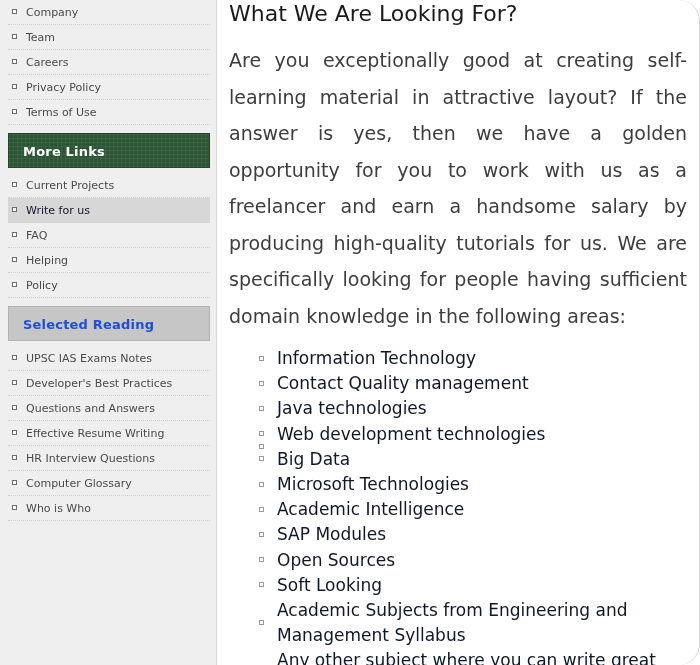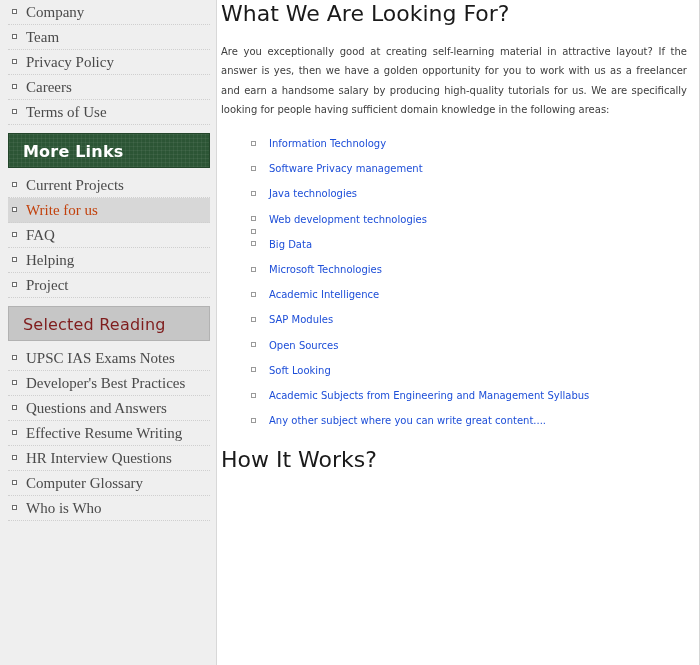--- a/index.html
+++ b/index.html
@@ -37,109 +37,109 @@
   .side-inner {
     padding: 0 6px 0 8px;
   }
 
   .side-link {
     display: block;
     position: relative;
     height: 25px;
     line-height: 25px;
     padding-left: 18px;
-    font-size: 15px;
+    font-size: 11px;
     color: #4a4a4a;
     text-decoration: none;
     border-bottom: 1px dotted #cfcfcf;
     white-space: nowrap;
     overflow: hidden;
-    font-family: Liberation Serif, serif;
   }
   .side-link .sq {
     position: absolute;
     left: 4px;
     top: 50%;
     margin-top: -3px;
     width: 5px;
     height: 5px;
     border: 1px solid #6d6d6d;
     background: #ffffff;
     display: block;
   }
   .side-link.active {
     background: #d7d7d7;
-    color: #c2410c;
+    color: #0f172a;
   }
 
   .side-head {
     margin: 8px 0 5px 0;
     height: 35px;
     line-height: 35px;
     padding-left: 14px;
-    font-size: 16px;
+    font-size: 13px;
     letter-spacing: 0.2px;
   }
   .side-head.green {
     color: #ffffff;
     background-color: #2c5535;
     background-image:
       repeating-linear-gradient(0deg, rgba(255,255,255,0.055) 0px, rgba(255,255,255,0.055) 1px, rgba(0,0,0,0) 1px, rgba(0,0,0,0) 4px),
       repeating-linear-gradient(90deg, rgba(255,255,255,0.055) 0px, rgba(255,255,255,0.055) 1px, rgba(0,0,0,0) 1px, rgba(0,0,0,0) 4px);
     border: 1px solid #23452a;
     font-weight: bold;
   }
   .side-head.grey {
-    color: #7f1d1d;
+    color: #1d4ed8;
     background: #c6c6c6;
     border: 1px solid #b2b2b2;
-    font-weight: normal;
+    font-weight: bold;
   }
 
   
   #content {
     flex: 1 1 auto;
     background: #ffffff;
     border-right: 1px solid #d6d6d6;
-    padding: 0 10px 0 4px;
+    padding: 0 10px 0 12px;
     overflow: hidden;
+    border-radius: 21px;
   }
   .content-inner { padding: 0 0 0 0; }
 
   h2.sec-title {
     font-size: 22px;
     font-weight: normal;
     color: #1a1a1a;
     margin: 1px 0 16px 0;
     padding: 0;
     line-height: 1.15;
   }
   h2.sec-title.second {
     margin-top: 14px;
     margin-bottom: 14px;
   }
 
   p.intro {
-    font-size: 10px;
+    font-size: 19px;
     color: #3d3d3d;
     line-height: 1.92;
     text-align: justify;
     margin: 0 0 12px 0;
     padding-right: 2px;
   }
 
   ul.topics {
     list-style: none;
     margin: 0;
     padding: 0 0 0 30px;
   }
   ul.topics li {
     position: relative;
-    font-size: 10px;
-    color: #1d4ed8;
+    font-size: 17px;
+    color: #0f172a;
     line-height: 25.2px;
     padding-left: 18px;
   }
   ul.topics li .sq {
     position: absolute;
     left: 0;
     top: 50%;
     margin-top: -3px;
     width: 5px;
     height: 5px;
@@ -160,28 +160,28 @@
         <a class="side-link" href="#">
           <span class="sq"></span>
           <span>Company</span>
         </a>
         <a class="side-link" href="#">
           <span class="sq"></span>
           <span>Team</span>
         </a>
         <a class="side-link" href="#">
           <span class="sq"></span>
+          <span>Careers</span>
+        </a>
+        <a class="side-link" href="#">
+          <span class="sq"></span>
           <span>Privacy Policy</span>
         </a>
         <a class="side-link" href="#">
           <span class="sq"></span>
-          <span>Careers</span>
-        </a>
-        <a class="side-link" href="#">
-          <span class="sq"></span>
           <span>Terms of Use</span>
         </a>
       </nav>
 
       <div class="side-head green">More Links</div>
 
       <nav>
         <a class="side-link" href="#">
           <span class="sq"></span>
           <span>Current Projects</span>
@@ -193,21 +193,21 @@
         <a class="side-link" href="#">
           <span class="sq"></span>
           <span>FAQ</span>
         </a>
         <a class="side-link" href="#">
           <span class="sq"></span>
           <span>Helping</span>
         </a>
         <a class="side-link" href="#">
           <span class="sq"></span>
-          <span>Project</span>
+          <span>Policy</span>
         </a>
       </nav>
 
       <div class="side-head grey">Selected Reading</div>
 
       <nav>
         <a class="side-link" href="#">
           <span class="sq"></span>
           <span>UPSC IAS Exams Notes</span>
         </a>
@@ -242,21 +242,21 @@
 
   <main id="content">
     <div class="content-inner">
 
       <h2 class="sec-title">What We Are Looking For?</h2>
 
       <p class="intro">Are you exceptionally good at creating self-learning material in attractive layout? If the answer is yes, then we have a golden opportunity for you to work with us as a freelancer and earn a handsome salary by producing high-quality tutorials for us. We are specifically looking for people having sufficient domain knowledge in the following areas:</p>
 
       <ul class="topics">
         <li><span class="sq"></span><span>Information Technology</span></li>
-        <li><span class="sq"></span><span>Software Privacy management</span></li>
+        <li><span class="sq"></span><span>Contact Quality management</span></li>
         <li><span class="sq"></span><span>Java technologies</span></li>
         <li><span class="sq"></span><span>Web development technologies</span></li>
         <li><span class="sq"></span></li>
         <li><span class="sq"></span></li>
         <li><span class="sq"></span><span>Big Data</span></li>
         <li><span class="sq"></span><span>Microsoft Technologies</span></li>
         <li><span class="sq"></span><span>Academic Intelligence</span></li>
         <li><span class="sq"></span><span>SAP Modules</span></li>
         <li><span class="sq"></span><span>Open Sources</span></li>
         <li><span class="sq"></span><span>Soft Looking</span></li>

